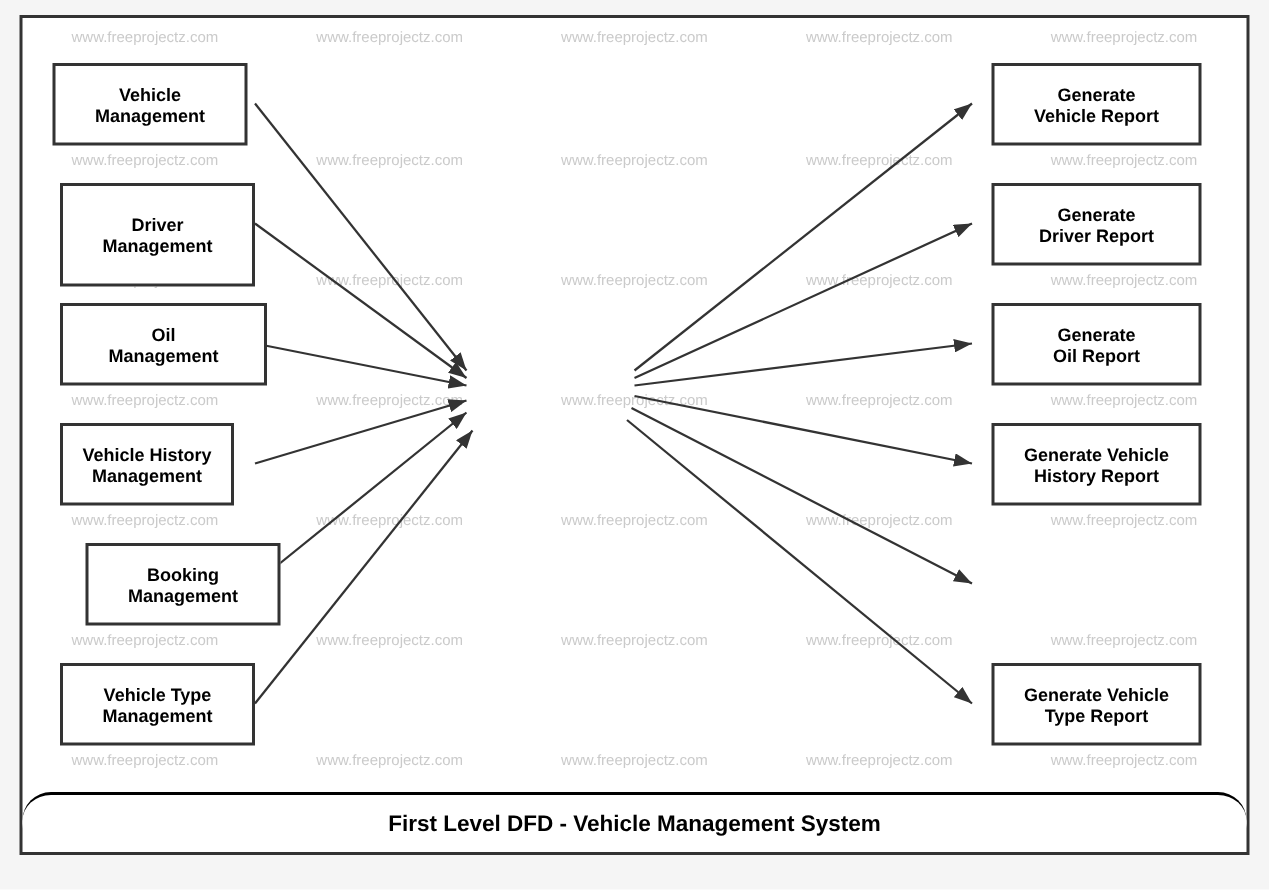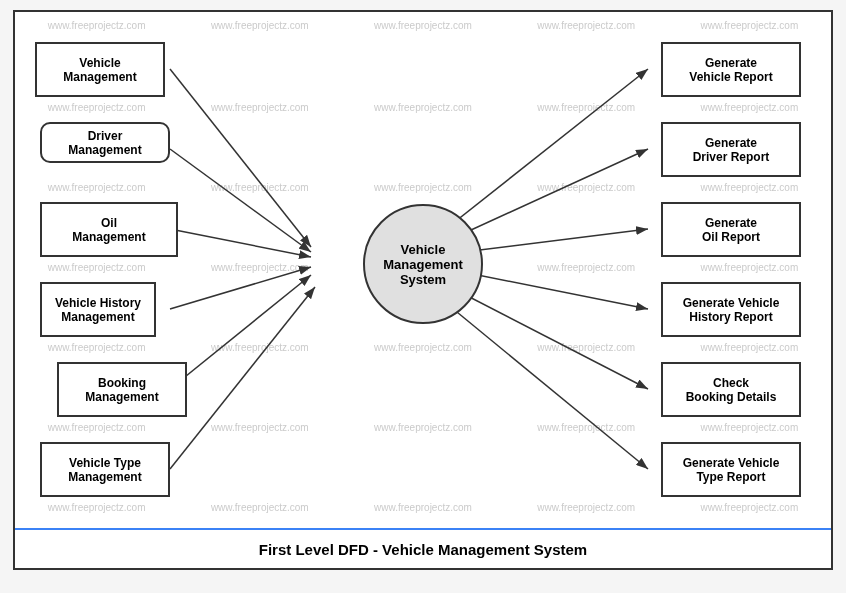--- a/index.html
+++ b/index.html
@@ -51,46 +51,47 @@
       align-items: center;
       justify-content: center;
       text-align: center;
       font-size: 12px;
       font-weight: bold;
       padding: 6px;
       z-index: 2;
     }
     
     .box-vehicle-mgmt { width: 130px; height: 55px; left: 20px; top: 30px; }
-    .box-driver-mgmt { width: 130px; height: 41px; left: 25px; top: 110px; border-radius: 10px; }
+    .box-driver-mgmt { width: 130px; height: 69px; left: 25px; top: 110px; }
     .box-oil-mgmt { width: 138px; height: 55px; left: 25px; top: 190px; }
     .box-vehicle-history { width: 116px; height: 55px; left: 25px; top: 270px; }
     .box-booking-mgmt { width: 130px; height: 55px; left: 42px; top: 350px; }
     .box-vehicle-type { width: 130px; height: 55px; left: 25px; top: 430px; }
     
     .box-gen-vehicle { width: 140px; height: 55px; right: 30px; top: 30px; }
     .box-gen-driver { width: 140px; height: 55px; right: 30px; top: 110px; }
     .box-gen-oil { width: 140px; height: 55px; right: 30px; top: 190px; }
     .box-gen-history { width: 140px; height: 55px; right: 30px; top: 270px; }
     .box-check-booking { width: 140px; height: 55px; right: 30px; top: 350px; }
     .box-gen-type { width: 140px; height: 55px; right: 30px; top: 430px; }
     
     .footer-label {
       position: absolute;
       bottom: 0;
       left: 0;
       right: 0;
       height: 40px;
-      border-top: 2px solid #3b82f6;
+      border-top: 2px solid #000000;
       display: flex;
       align-items: center;
       justify-content: center;
       font-size: 15px;
       font-weight: bold;
       background: #fff;
+      border-radius: 19px;
     }
     
     .arrows-svg {
       position: absolute;
       top: 0; left: 0;
       width: 100%;
       height: 100%;
       z-index: 1;
       pointer-events: none;
     }
@@ -186,23 +187,20 @@
 
       <line x1="408" y1="245" x2="633" y2="217" stroke="#333" stroke-width="1.5" marker-end="url(#arrowhead)"></line>
 
       <line x1="408" y1="252" x2="633" y2="297" stroke="#333" stroke-width="1.5" marker-end="url(#arrowhead)"></line>
 
       <line x1="406" y1="260" x2="633" y2="377" stroke="#333" stroke-width="1.5" marker-end="url(#arrowhead)"></line>
 
       <line x1="403" y1="268" x2="633" y2="457" stroke="#333" stroke-width="1.5" marker-end="url(#arrowhead)"></line>
     </svg>
 
-    <div class="center-circle">
-      <span>Vehicle Management System</span>
-    </div>
 
     <div class="box box-vehicle-mgmt">
       <span>Vehicle<br>Management</span>
     </div>
     <div class="box box-driver-mgmt">
       <span>Driver<br>Management</span>
     </div>
     <div class="box box-oil-mgmt">
       <span>Oil<br>Management</span>
     </div>
@@ -221,23 +219,20 @@
     </div>
     <div class="box box-gen-driver">
       <span>Generate<br>Driver Report</span>
     </div>
     <div class="box box-gen-oil">
       <span>Generate<br>Oil Report</span>
     </div>
     <div class="box box-gen-history">
       <span>Generate Vehicle<br>History Report</span>
     </div>
-    <div class="box box-check-booking">
-      <span>Check<br>Booking Details</span>
-    </div>
     <div class="box box-gen-type">
       <span>Generate Vehicle<br>Type Report</span>
     </div>
 
   </div>
 
   <div class="footer-label">
     <span>First Level DFD - Vehicle Management System</span>
   </div>
 

